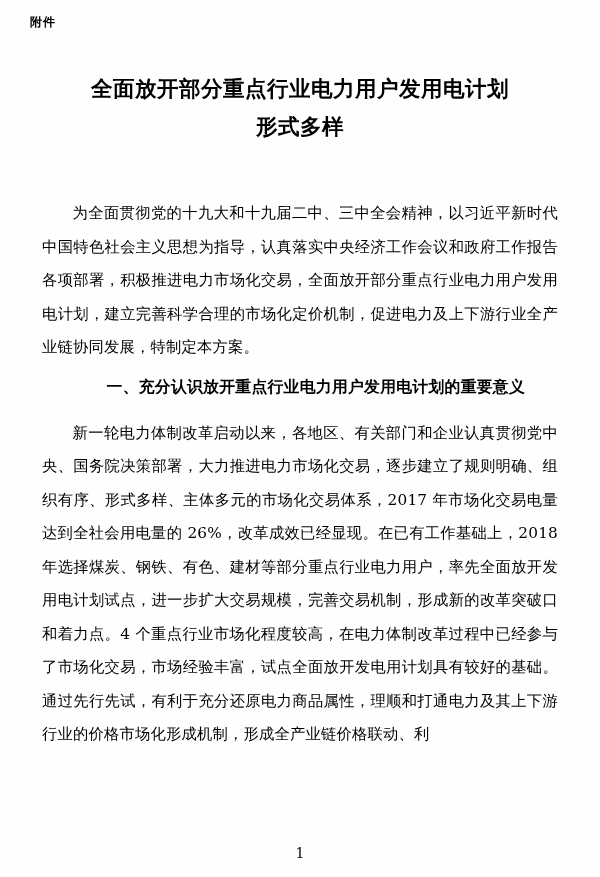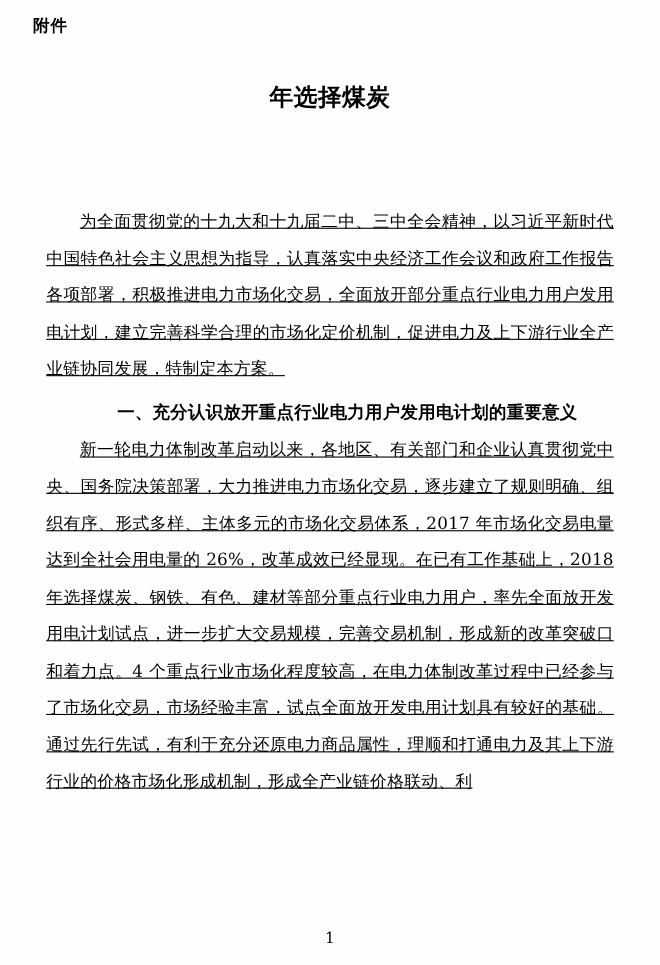--- a/index.html
+++ b/index.html
@@ -16,21 +16,21 @@
     width: 600px;
     height: 877px;
     background: #fefefe;
     overflow: hidden;
     box-sizing: border-box;
   }
   .attachment-label {
     position: absolute;
     top: 14px;
     left: 30px;
-    font-size: 15px;
+    font-size: 12px;
     font-weight: bold;
     letter-spacing: 1px;
     font-family: "DejaVu Sans", "Liberation Sans", sans-serif;
   }
   .doc-title {
     position: absolute;
     top: 70px;
     left: 50px;
     width: 500px;
     text-align: center;
@@ -40,28 +40,27 @@
     letter-spacing: 0.5px;
     font-family: "DejaVu Serif", "Liberation Serif", serif;
   }
   .body-area {
     position: absolute;
     top: 185px;
     left: 42px;
     width: 516px;
   }
   p.para {
-    margin: 0 0 0 0;
+    margin: 12px 0 0 0;
     font-size: 15.3px;
     line-height: 33.5px;
     text-align: justify;
     text-justify: inter-ideograph;
     text-indent: 2em;
     letter-spacing: 0.2px;
-    text-decoration: underline;
   }
   h2.section-heading {
     margin: 4px 0 0 0;
     font-size: 15.8px;
     line-height: 36px;
     font-weight: bold;
     text-indent: 2em;
     letter-spacing: 0.3px;
     font-family: "DejaVu Sans", "Liberation Sans", sans-serif;
     text-align: center;
@@ -77,21 +76,22 @@
   }
 </style>
 </head>
 <body>
 
 <div class="page">
 
   <div class="attachment-label">附件</div>
 
   <div class="doc-title">
-    <div>年选择煤炭</div>
+    <div>全面放开部分重点行业电力用户发用电计划</div>
+    <div>形式多样</div>
   </div>
 
   <div class="body-area">
     <p class="para">为全面贯彻党的十九大和十九届二中、三中全会精神，以习近平新时代中国特色社会主义思想为指导，认真落实中央经济工作会议和政府工作报告各项部署，积极推进电力市场化交易，全面放开部分重点行业电力用户发用电计划，建立完善科学合理的市场化定价机制，促进电力及上下游行业全产业链协同发展，特制定本方案。</p>
 
     <h2 class="section-heading">一、充分认识放开重点行业电力用户发用电计划的重要意义</h2>
 
     <p class="para">新一轮电力体制改革启动以来，各地区、有关部门和企业认真贯彻党中央、国务院决策部署，大力推进电力市场化交易，逐步建立了规则明确、组织有序、形式多样、主体多元的市场化交易体系，2017 年市场化交易电量达到全社会用电量的 26%，改革成效已经显现。在已有工作基础上，2018 年选择煤炭、钢铁、有色、建材等部分重点行业电力用户，率先全面放开发用电计划试点，进一步扩大交易规模，完善交易机制，形成新的改革突破口和着力点。4 个重点行业市场化程度较高，在电力体制改革过程中已经参与了市场化交易，市场经验丰富，试点全面放开发电用计划具有较好的基础。通过先行先试，有利于充分还原电力商品属性，理顺和打通电力及其上下游行业的价格市场化形成机制，形成全产业链价格联动、利</p>
   </div>
 

